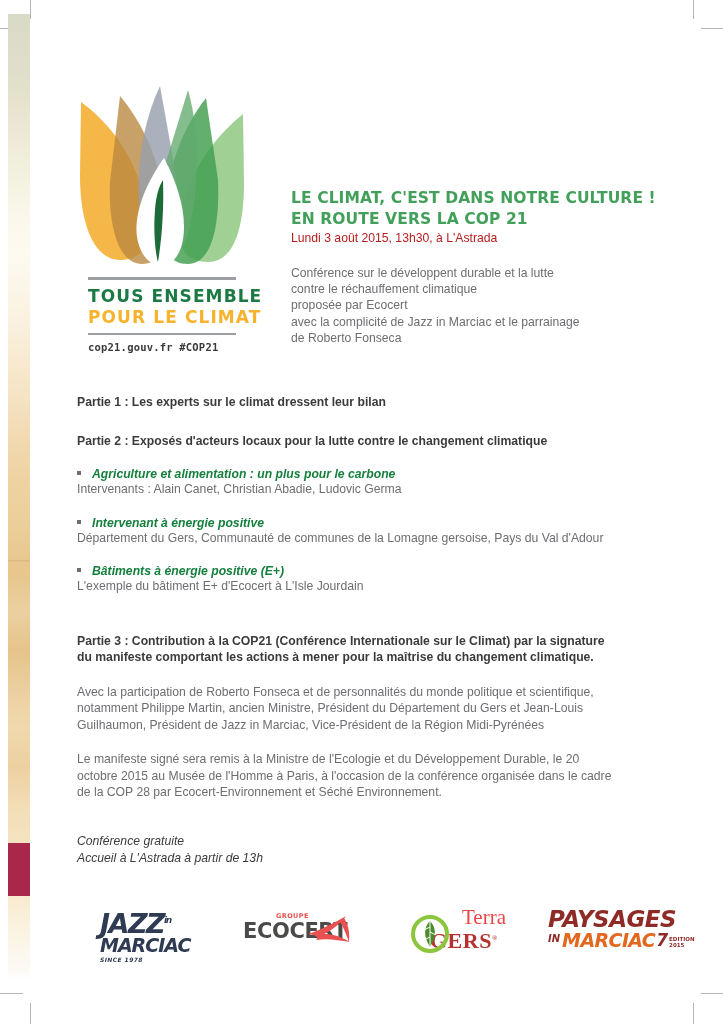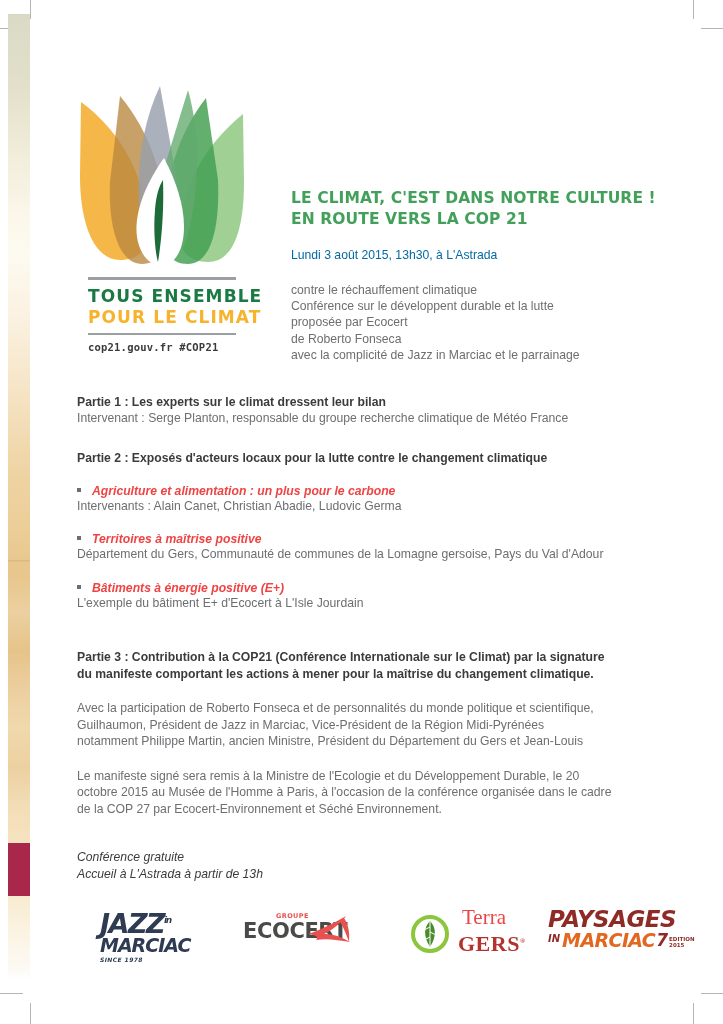--- a/index.html
+++ b/index.html
@@ -144,24 +144,23 @@
   }
   .headline {
     font-family: "DejaVu Sans", sans-serif;
     font-weight: bold;
     font-size: 15.5px;
     line-height: 21px;
     color: #42a05a;
     letter-spacing: .1px;
   }
   .subline {
-    margin-top: 17px;
     font-size: 12.2px;
     line-height: 17px;
-    color: #0369a1;
+    color: #b91c1c;
   }
   .intro {
     margin-top: 18px;
     font-size: 12.2px;
     line-height: 16.2px;
     color: #6d6e71;
   }
 
   
   .body-block {
@@ -194,21 +193,21 @@
     background: #6d6e71;
     margin-right: 11px;
     flex: 0 0 auto;
     position: relative;
     top: -3px;
   }
   .bullet-label {
     font-weight: bold;
     font-style: italic;
     font-size: 12.2px;
-    color: #ef4444;
+    color: #15803d;
   }
   .part3-title {
     font-weight: bold;
     font-size: 12.2px;
     line-height: 16.5px;
     color: #3b3b3b;
   }
   .para {
     font-size: 12.2px;
     line-height: 16.5px;
@@ -288,22 +287,22 @@
     color: #ef4444;
     line-height: 19px;
     margin-left: 16px;
     text-align: right;
   }
   .gers-word {
     font-family: "Liberation Serif", serif;
     font-size: 22px;
     font-weight: bold;
     color: #b5332f;
-    line-height: 28px;
-    margin-left: 48px;
+    line-height: 23px;
+    margin-left: 20px;
     letter-spacing: .5px;
   }
   .terra-reg { font-size: 7px; vertical-align: super; color: #b5332f; }
 
   .logo-paysages { position: absolute; left: 548px; top: 12px; width: 112px; height: 48px; }
   .pay-word {
     font-family: "DejaVu Sans", sans-serif;
     font-weight: bold;
     font-style: italic;
     font-size: 23px;
@@ -395,33 +394,32 @@
   </div>
 </div>
 
 <div class="header-block">
   <div class="headline">
     <div>LE CLIMAT, C'EST DANS NOTRE CULTURE !</div>
     <div>EN ROUTE VERS LA COP 21</div>
   </div>
   <div class="subline">Lundi 3 août 2015, 13h30, à L'Astrada</div>
   <div class="intro">
+    <div>Conférence sur le développent durable et la lutte</div>
     <div>contre le réchauffement climatique</div>
-    <div>Conférence sur le développent durable et la lutte</div>
     <div>proposée par Ecocert</div>
+    <div>avec la complicité de Jazz in Marciac et le parrainage</div>
     <div>de Roberto Fonseca</div>
-    <div>avec la complicité de Jazz in Marciac et le parrainage</div>
   </div>
 </div>
 
 <div class="body-block">
 
   <div>
     <div class="part-title">Partie 1 : Les experts sur le climat dressent leur bilan</div>
-    <div class="part-sub">Intervenant : Serge Planton, responsable du groupe recherche climatique de Météo France</div>
   </div>
 
   <div class="gap-lg"></div>
 
   <div>
     <div class="part-title">Partie 2 : Exposés d'acteurs locaux pour la lutte contre le changement climatique</div>
 
     <div class="gap-md"></div>
 
     <div>
@@ -430,21 +428,21 @@
         <span class="bullet-label">Agriculture et alimentation : un plus pour le carbone</span>
       </div>
       <div class="part-sub">Intervenants : Alain Canet, Christian Abadie, Ludovic Germa</div>
     </div>
 
     <div class="gap-md"></div>
 
     <div>
       <div class="bullet-row">
         <span class="bullet-sq"></span>
-        <span class="bullet-label">Territoires à maîtrise positive</span>
+        <span class="bullet-label">Intervenant à énergie positive</span>
       </div>
       <div class="part-sub">Département du Gers, Communauté de communes de la Lomagne gersoise, Pays du Val d'Adour</div>
     </div>
 
     <div class="gap-md"></div>
 
     <div>
       <div class="bullet-row">
         <span class="bullet-sq"></span>
         <span class="bullet-label">Bâtiments à énergie positive (E+)</span>
@@ -456,30 +454,30 @@
   <div style="height:38px"></div>
 
   <div>
     <div class="part3-title">Partie 3 : Contribution à la COP21 (Conférence Internationale sur le Climat) par la signature</div>
     <div class="part3-title">du manifeste comportant les actions à mener pour la maîtrise du changement climatique.</div>
 
     <div class="gap-md"></div>
 
     <div class="para">
       <div>Avec la participation de Roberto Fonseca et de personnalités du monde politique et scientifique,</div>
+      <div>notamment Philippe Martin, ancien Ministre, Président du Département du Gers et  Jean-Louis</div>
       <div>Guilhaumon, Président de Jazz in Marciac, Vice-Président de la Région Midi-Pyrénées</div>
-      <div>notamment Philippe Martin, ancien Ministre, Président du Département du Gers et  Jean-Louis</div>
     </div>
 
     <div class="gap-md"></div>
 
     <div class="para">
       <div>Le manifeste signé sera remis à la Ministre de l'Ecologie et du Développement Durable, le 20</div>
       <div>octobre 2015 au Musée de l'Homme à Paris, à l'occasion de la conférence organisée dans le cadre</div>
-      <div>de la COP 27 par Ecocert-Environnement et Séché Environnement.</div>
+      <div>de la COP 28 par Ecocert-Environnement et Séché Environnement.</div>
     </div>
   </div>
 
   <div style="height:32px"></div>
 
   <div class="closing">
     <div>Conférence gratuite</div>
     <div>Accueil à L'Astrada à partir de 13h</div>
   </div>
 </div>

